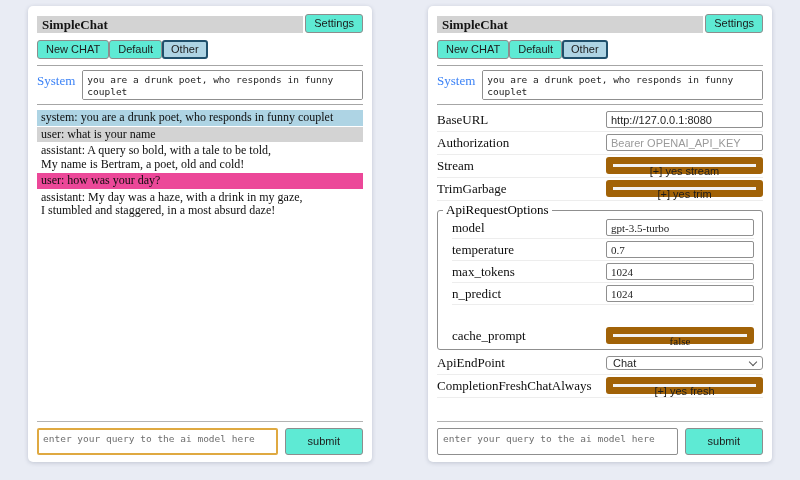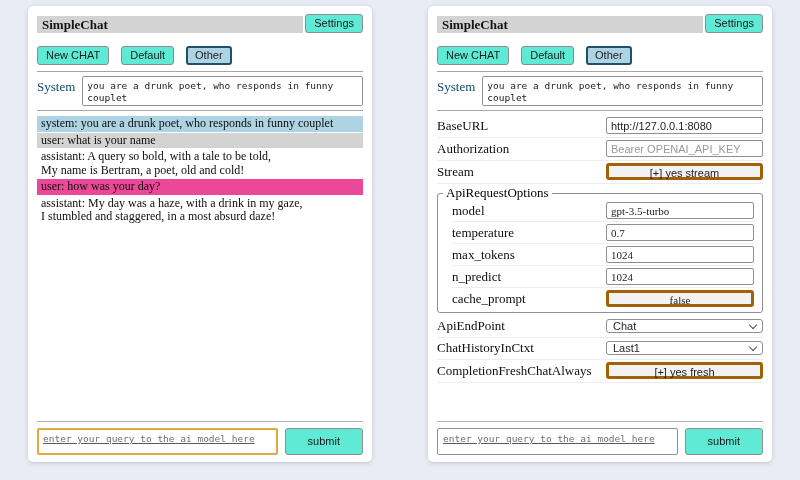--- a/index.html
+++ b/index.html
@@ -19,25 +19,25 @@
   .titlebar { display: flex; gap: 2px; align-items: flex-end; }
   .app-title {
     flex: 1; font: bold 13px/17px "Liberation Serif", serif;
     color: #141414; padding: 0 5px;
   }
   .btn {
     font: 11px/13px "Liberation Sans", sans-serif; color: #1c1c1c;
     background: #5eead4; border: 1px solid #8d8d8d; border-radius: 3px;
     padding: 2px 8px; cursor: pointer; white-space: nowrap;
   }
-  .session-row { display: flex; gap: 12px; margin: 13px 0 6px; }
+  .session-row { display: flex; gap: 0; margin: 7px 0 6px; }
   .session-btn.selected { border: 2px solid #20506c; padding: 1px 7px; }
   hr.sep { border: none; border-top: 1px solid #a6a6a6; margin: 4px 0; }
   .system-row { display: flex; gap: 7px; align-items: flex-start; margin: 4px 0 3px; }
-  .system-label { font: 13px/15px "Liberation Serif", serif; color: #0c4a6e; padding-top: 3px; }
+  .system-label { font: 13px/15px "Liberation Serif", serif; color: #3b82f6; padding-top: 3px; }
   textarea {
     resize: none; outline: none;
     font: 9.5px/11.5px "DejaVu Sans Mono", monospace; color: #222;
     border: 1px solid #8f8f8f; border-radius: 2px; padding: 3px 4px;
   }
   textarea::placeholder { color: #6e6e6e; }
   .system-input { flex: 1; height: 22px; }
 
   
   .chat-list { margin-top: 5px; font: 12px/13.5px "Liberation Serif", serif; color: #0e0e0e; }
@@ -51,47 +51,47 @@
   }
   .setting-label { font: 13px/16px "Liberation Serif", serif; color: #0e0e0e; }
   .control { width: 157px; box-sizing: border-box; height: 17px; }
   input.control {
     font: 11px/13px "Liberation Sans", sans-serif; color: #1e1e1e;
     border: 1px solid #8f8f8f; border-radius: 2px; padding: 1px 4px; outline: none;
   }
   input.control::placeholder { color: #9a9a9a; }
   button.control {
     font: 11px/13px "Liberation Sans", sans-serif; color: #1c1c1c;
-    background: #f2f2f2; border: 3px solid #a16207; border-radius: 3px;
+    background: #f2f2f2; border: 7px solid #a16207; border-radius: 3px;
     cursor: pointer;
   }
   .fake-select {
     width: 157px; height: 14px; box-sizing: border-box; background: #fff;
     border: 1px solid #8f8f8f; border-radius: 3px; cursor: pointer;
     display: flex; align-items: center; justify-content: space-between;
     padding: 0 6px; font: 11px "Liberation Sans", sans-serif; color: #1e1e1e; margin-left: 36px;
   }
   .chevron {
     width: 5px; height: 5px; border-right: 1.3px solid #555;
     border-bottom: 1.3px solid #555; transform: rotate(45deg); margin-top: -2px;
   }
   fieldset.aro {
     border: 1px solid #8f8f8f; border-radius: 3px;
     margin: 2px 0 3px; padding: 0 8px 3px 14px;
   }
   fieldset.aro legend { font: 13px/14px "Liberation Serif", serif; padding: 0 3px; margin-left: -9px; }
   fieldset.aro .control, fieldset.aro .fake-select { width: 148px; font-family: Liberation Serif, serif; }
   fieldset.aro .setting-row { padding: 2px 0; }
-  fieldset.aro .setting-row:last-child { border-bottom: none; }
+  fieldset.aro .setting-row:last-child { border-bottom: none; margin-top: 20px; }
 
   
   .panel-footer { position: absolute; left: 9px; right: 9px; bottom: 7px; }
   .panel-footer hr.sep { margin: 0 0 6px; border-top-color: #b3b3b3; }
   .query-row { display: flex; gap: 7px; align-items: stretch; }
-  .query-input { flex: 1; height: 17px; padding: 4px 5px; color: #5a5a5a; text-decoration: underline; }
+  .query-input { flex: 1; height: 17px; padding: 4px 5px; color: #5a5a5a; }
   .query-input.focused { border-width: 2px; padding: 3px 4px; }
   .submit-btn { padding: 2px 22px; }
 </style>
 </head>
 <body style="background-color: rgb(233, 236, 244);">
 
 <div class="panel" id="left-panel">
   <div class="titlebar">
     <div class="app-title" style="background-color: rgb(211, 211, 211);">SimpleChat</div>
     <button class="btn">Settings</button>
@@ -162,20 +162,24 @@
     <div class="setting-row">
       <span class="setting-label">Authorization</span>
       <input class="control" type="text" placeholder="Bearer OPENAI_API_KEY" style="">
     </div>
 
     <div class="setting-row">
       <span class="setting-label">Stream</span>
       <button class="control">[+] yes stream</button>
     </div>
 
+    <div class="setting-row">
+      <span class="setting-label">TrimGarbage</span>
+      <button class="control">[+] yes trim</button>
+    </div>
 
     <fieldset class="aro">
       <legend>ApiRequestOptions</legend>
 
       <div class="setting-row">
         <span class="setting-label">model</span>
         <input class="control" type="text" value="gpt-3.5-turbo" style="">
       </div>
 
       <div class="setting-row">
@@ -200,27 +204,20 @@
     </fieldset>
 
     <div class="setting-row">
       <span class="setting-label">ApiEndPoint</span>
       <div class="fake-select">
         <span>Chat</span>
         <span class="chevron"></span>
       </div>
     </div>
 
-    <div class="setting-row">
-      <span class="setting-label">ChatHistoryInCtxt</span>
-      <div class="fake-select">
-        <span>Last1</span>
-        <span class="chevron"></span>
-      </div>
-    </div>
 
     <div class="setting-row">
       <span class="setting-label">CompletionFreshChatAlways</span>
       <button class="control">[+] yes fresh</button>
     </div>
 
   </div>
 
   <div class="panel-footer">
     <hr class="sep">

